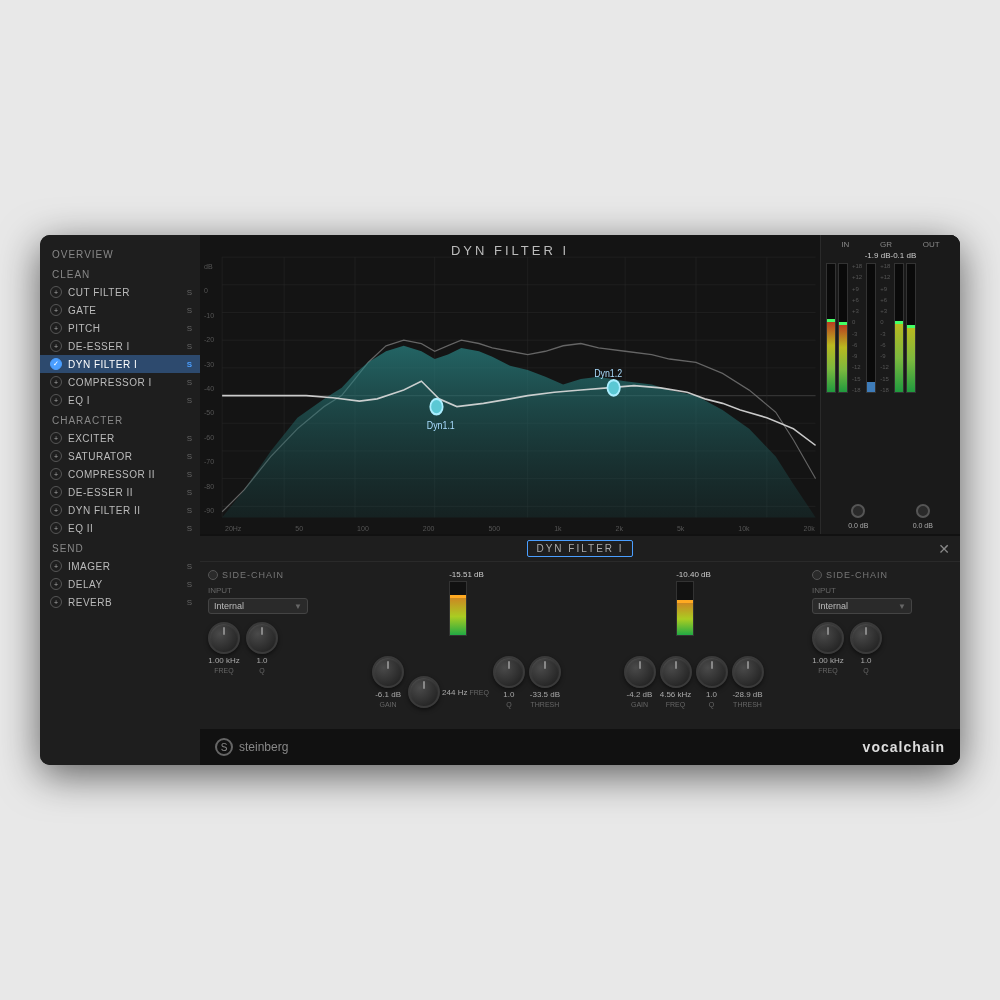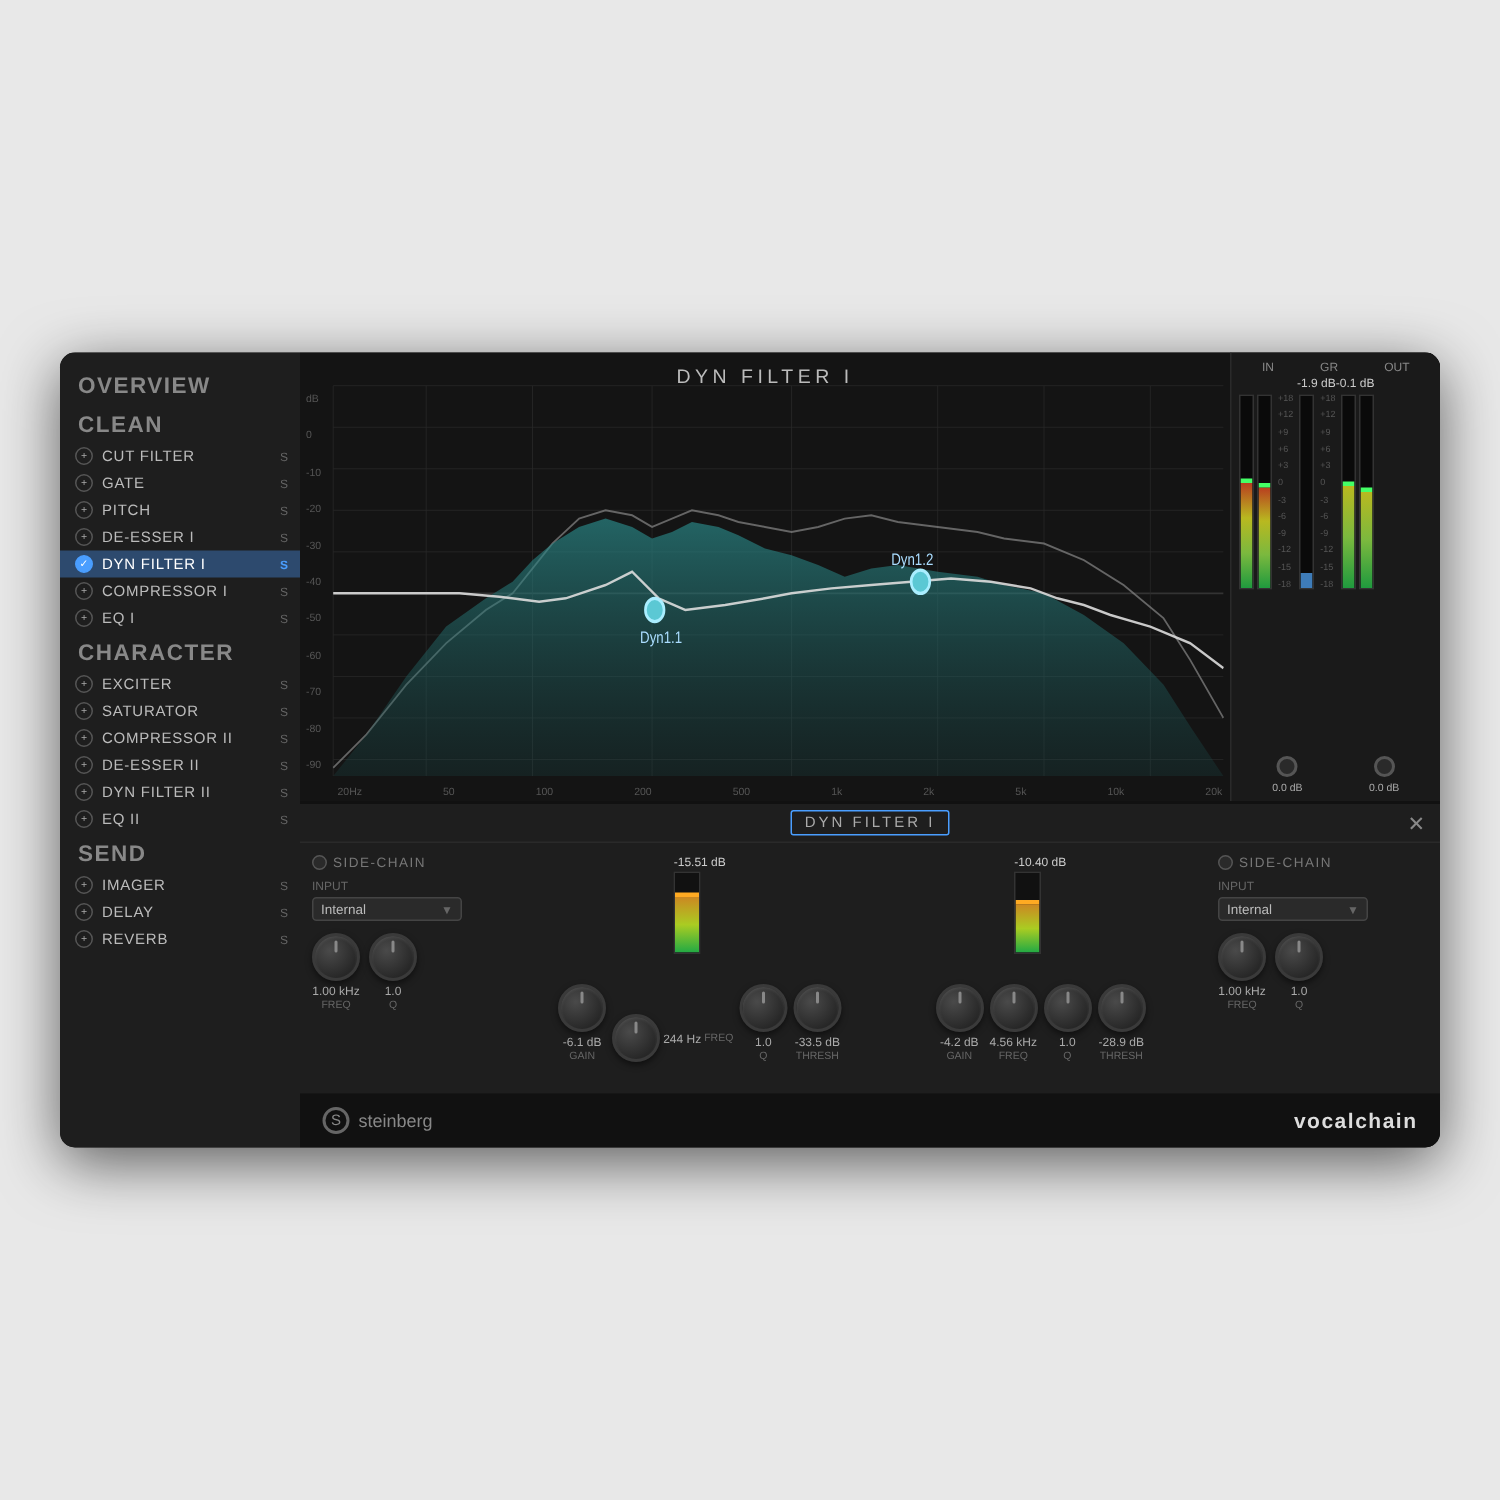--- a/index.html
+++ b/index.html
@@ -30,22 +30,22 @@
     
     .sidebar {
       width: 160px;
       background: #1e1e1e;
       padding: 8px 0;
       flex-shrink: 0;
       overflow-y: auto;
     }
     .sidebar-section-title {
       color: #888;
-      font-size: 15px;
-      font-weight: bold;
+      font-size: 10px;
+      font-weight: normal;
       letter-spacing: 1px;
       padding: 6px 12px 3px;
       text-transform: uppercase;
     }
     .sidebar-item {
       display: flex;
       align-items: center;
       padding: 3px 8px 3px 10px;
       cursor: pointer;
       position: relative;

